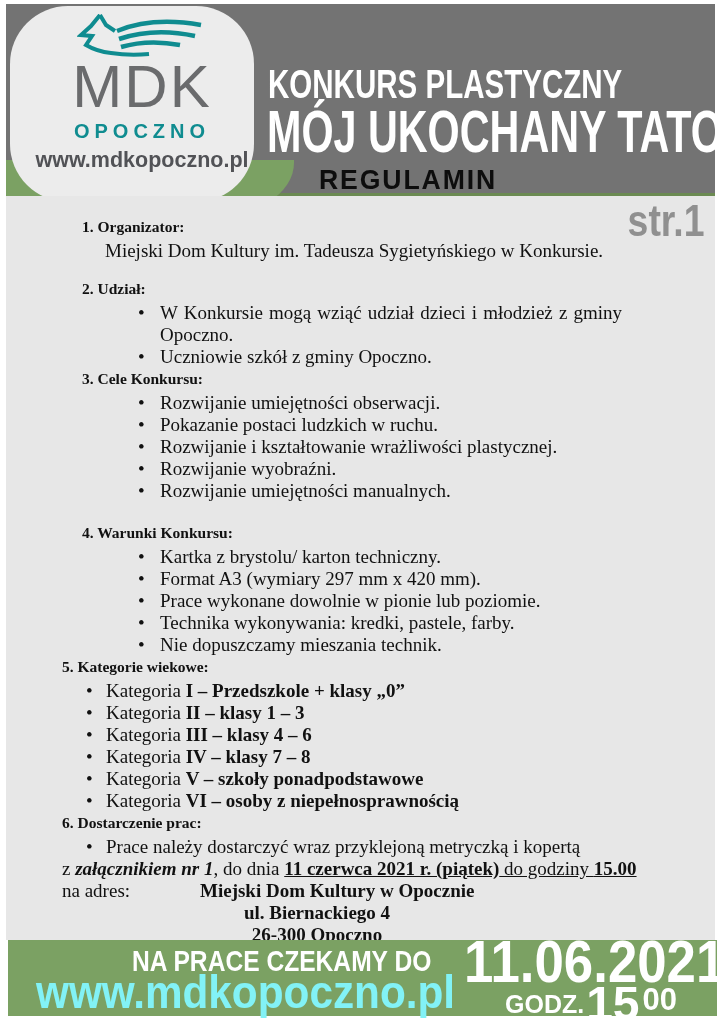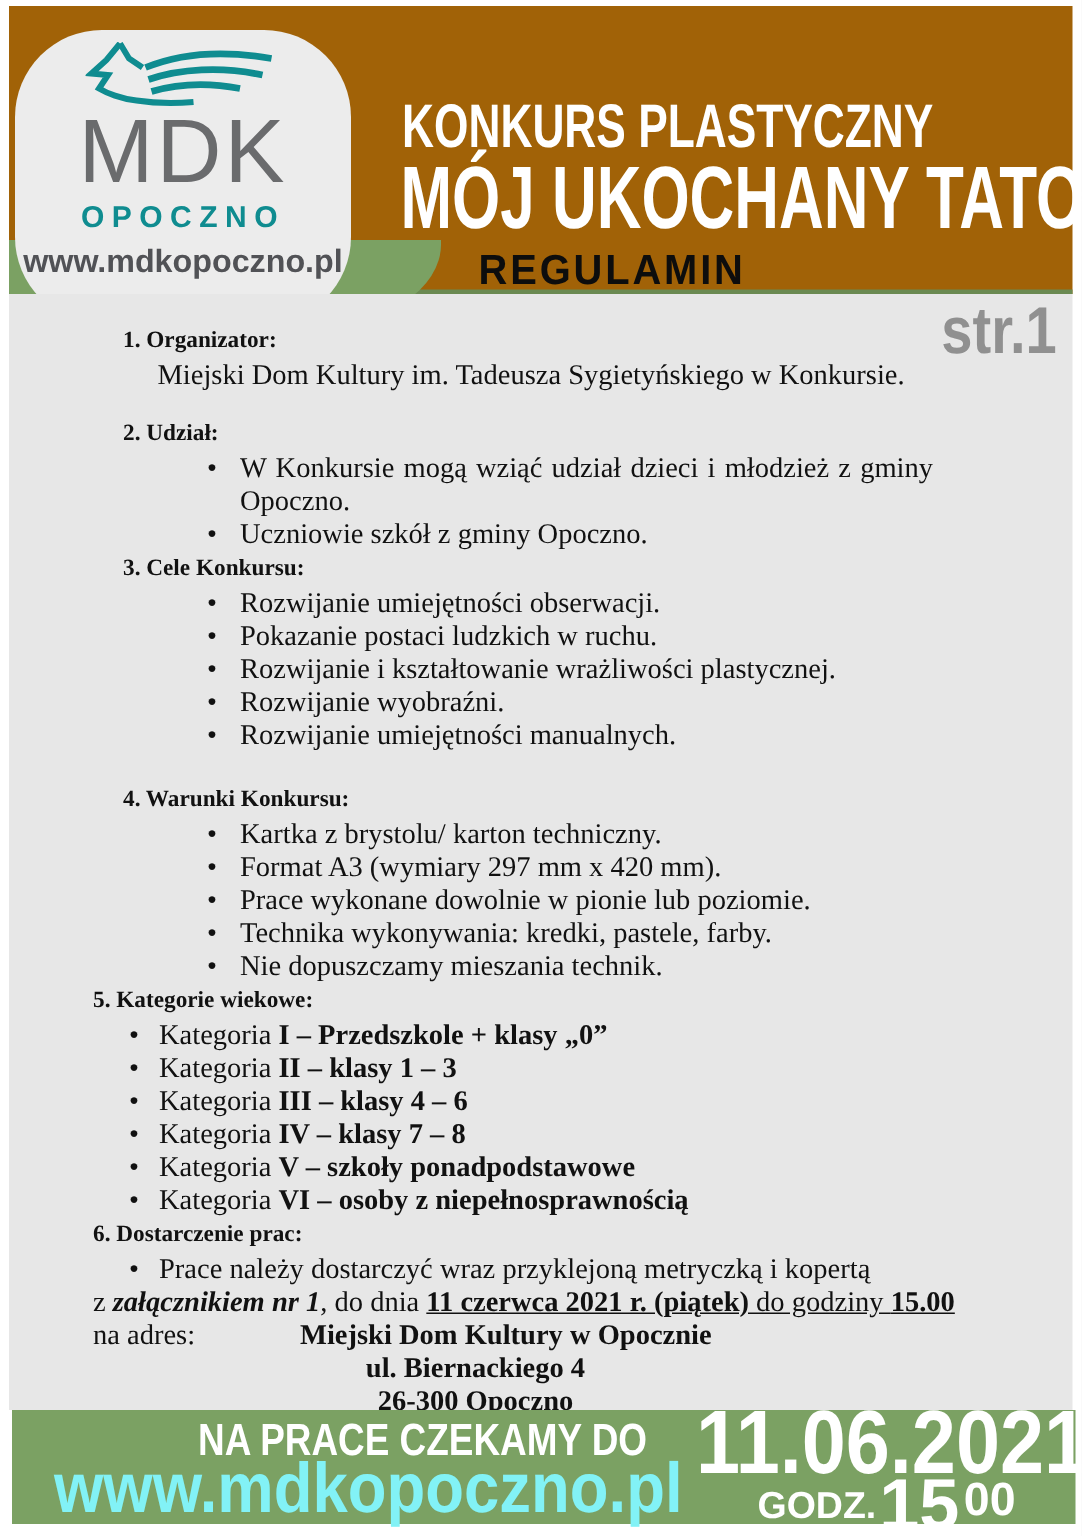--- a/index.html
+++ b/index.html
@@ -1,32 +1,32 @@
 <!DOCTYPE html>
 <html><head>
 <meta charset="utf-8">
 <style>
   html,body{margin:0;padding:0;background:#ffffff;}
   .page{position:relative;width:721px;height:1024px;background:#ffffff;overflow:hidden;
         font-family:"Liberation Serif",serif;}
   
   .header-band{position:absolute;left:6px;top:4px;width:709px;height:192px;
-               background:#a16207;border-bottom:3px solid #6b8a52;box-sizing:border-box;}
+               background:#737373;border-bottom:3px solid #6b8a52;box-sizing:border-box;}
   .green-bump{position:absolute;left:6px;top:160px;width:288px;height:58px;background:#7BA163;
               border-radius:0 0 85px 34px / 0 0 55px 24px;}
   .cond{display:inline-block;transform-origin:left top;white-space:nowrap;}
   .title1{position:absolute;left:262px;top:60px;font-family:"Liberation Sans",sans-serif;
           font-weight:bold;font-size:41px;line-height:1;color:#ffffff;transform:scaleX(.72);}
   .title2{position:absolute;left:261px;top:99px;font-family:"Liberation Sans",sans-serif;
           font-weight:bold;font-size:59px;line-height:1;color:#ffffff;transform:scaleX(.70);}
   .regulamin{position:absolute;left:313px;top:160px;font-family:"Liberation Sans",sans-serif;
           font-weight:bold;font-size:28px;letter-spacing:2px;color:#0d0d0d;transform:scaleX(.95);}
   
-  .logo-box{position:absolute;left:10px;top:20px;width:224px;height:196px;background:#ECECEC;
-            border-radius:58px;display:flex;flex-direction:column;align-items:center;}
+  .logo-box{position:absolute;left:10px;top:6px;width:224px;height:196px;background:#ECECEC;
+            border-radius:58px;display:flex;flex-direction:column;align-items:center;padding-left:20px;}
   .horse{margin-top:8px;}
   .logo-mdk{font-family:"Liberation Sans",sans-serif;font-size:60px;line-height:58px;
             font-weight:500;color:#6A6B6D;letter-spacing:2px;margin-top:-8px;}
   .logo-city{font-family:"Liberation Sans",sans-serif;font-size:20px;font-weight:600;
              color:#0F8C90;letter-spacing:5px;margin-top:4px;}
   .logo-web{font-family:"Liberation Sans",sans-serif;font-size:21.5px;font-weight:bold;
             color:#515256;margin-top:5px;}
   
   .content{position:absolute;left:6px;top:196px;width:709px;height:744px;background:#E7E7E7;
            box-sizing:border-box;padding-top:22px;overflow:hidden;color:#111;}

